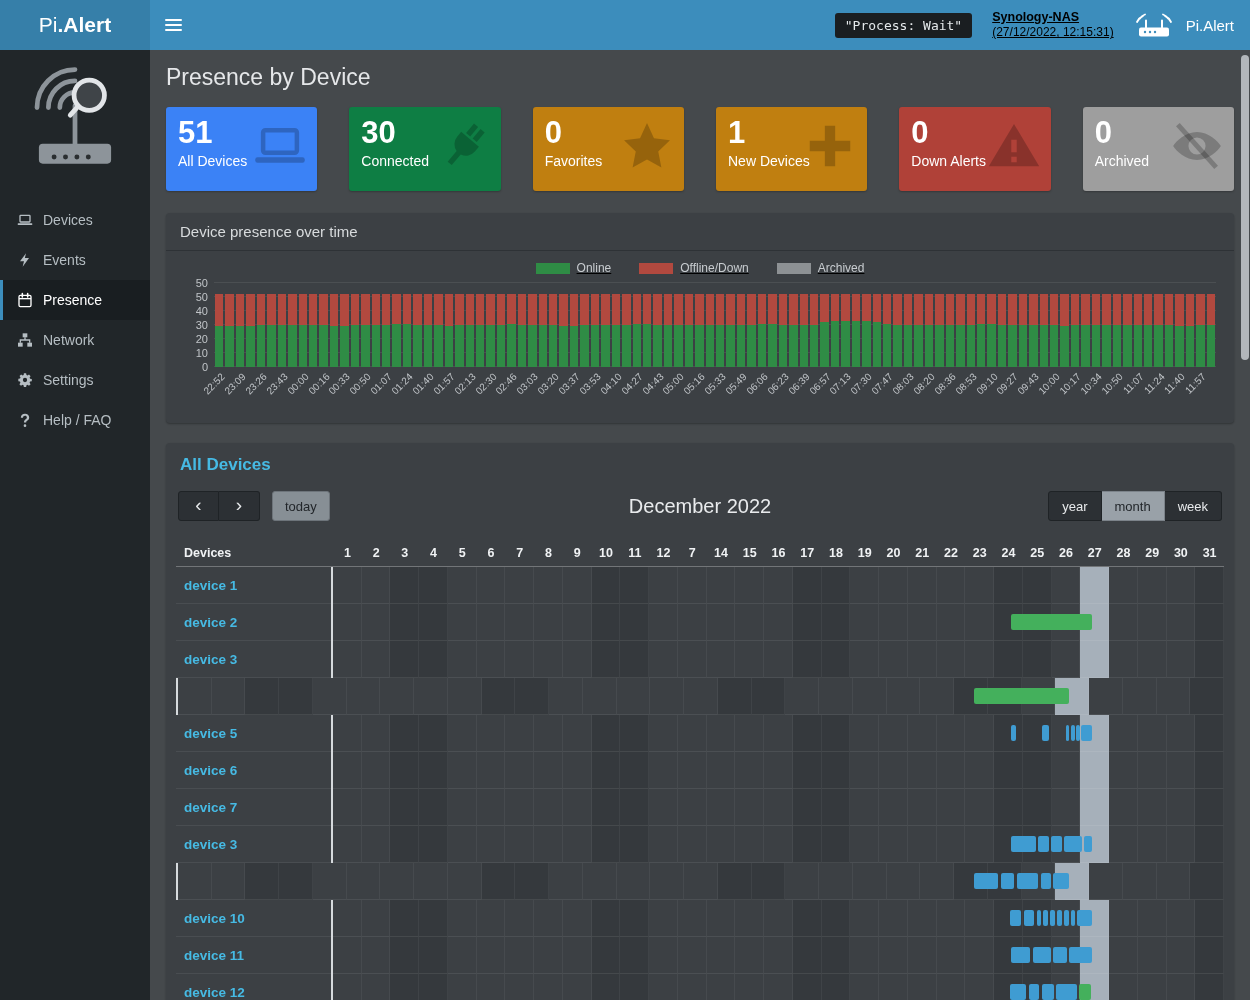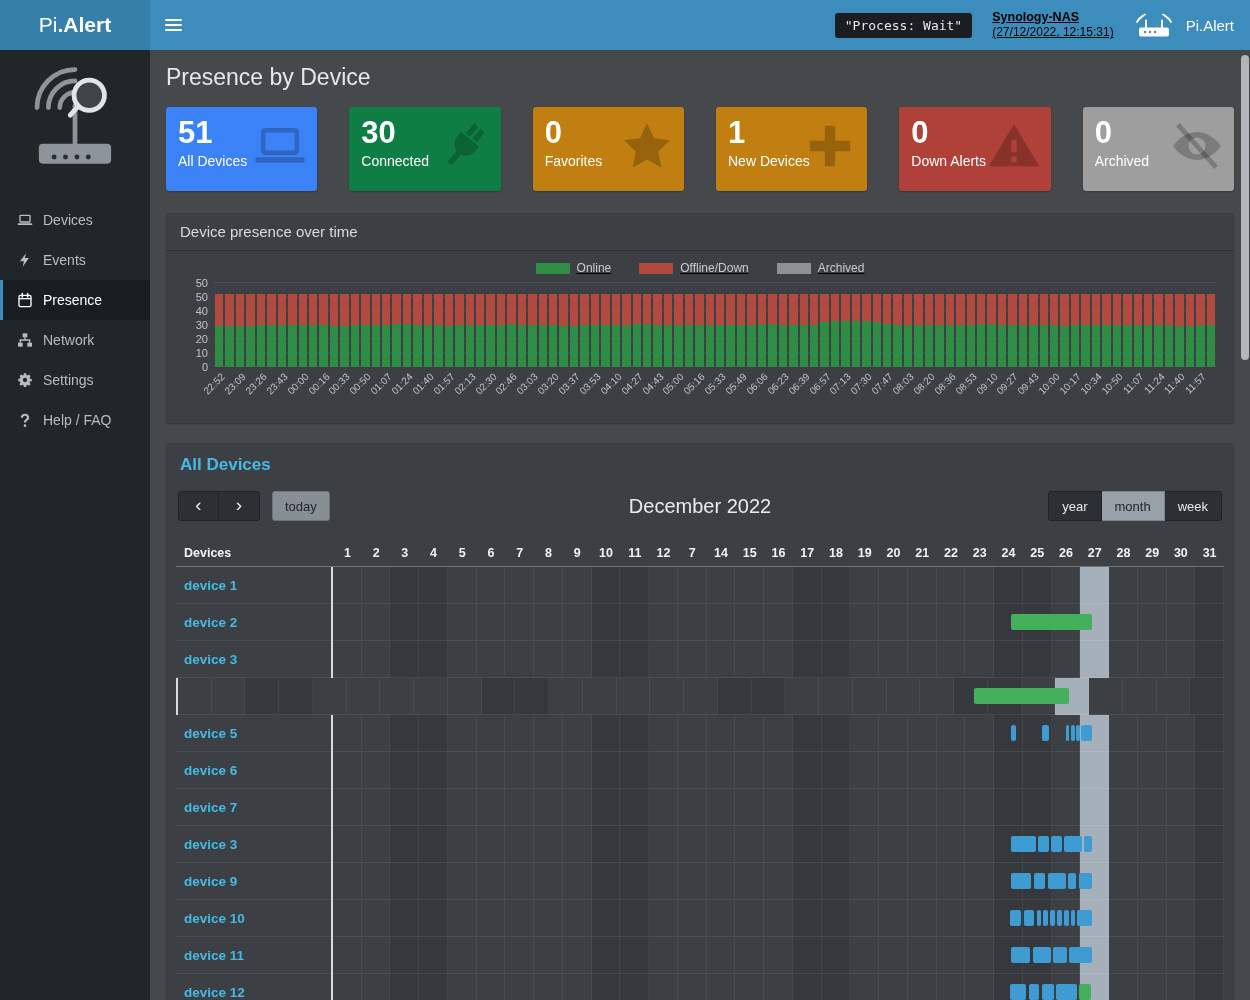--- a/index.html
+++ b/index.html
@@ -1079,21 +1079,20 @@
                   <div class="day-cell"></div>
                   <div class="day-cell weekend"></div>
                   <div class="cal-bar session" style="left: 76.129%; width: 2.74194%;"></div>
                   <div class="cal-bar session" style="left: 79.129%; width: 1.19355%;"></div>
                   <div class="cal-bar session" style="left: 80.5806%; width: 1.19355%;"></div>
                   <div class="cal-bar session" style="left: 82.0323%; width: 2%;"></div>
                   <div class="cal-bar session" style="left: 84.2903%; width: 0.935484%;"></div>
                 </div>
               </div>
               <div class="cal-row">
-                <div class="dev-name">device 9</div>
                 <div class="row-days">
                   <div class="day-cell"></div>
                   <div class="day-cell"></div>
                   <div class="day-cell weekend"></div>
                   <div class="day-cell weekend"></div>
                   <div class="day-cell"></div>
                   <div class="day-cell"></div>
                   <div class="day-cell"></div>
                   <div class="day-cell"></div>
                   <div class="day-cell"></div>

